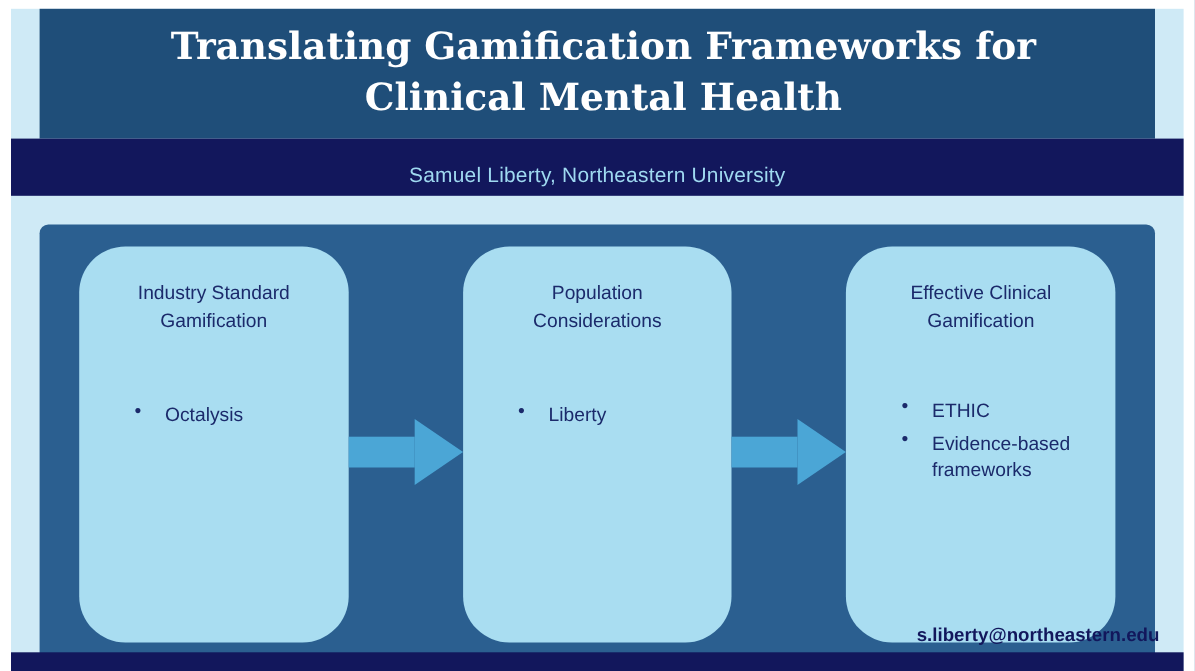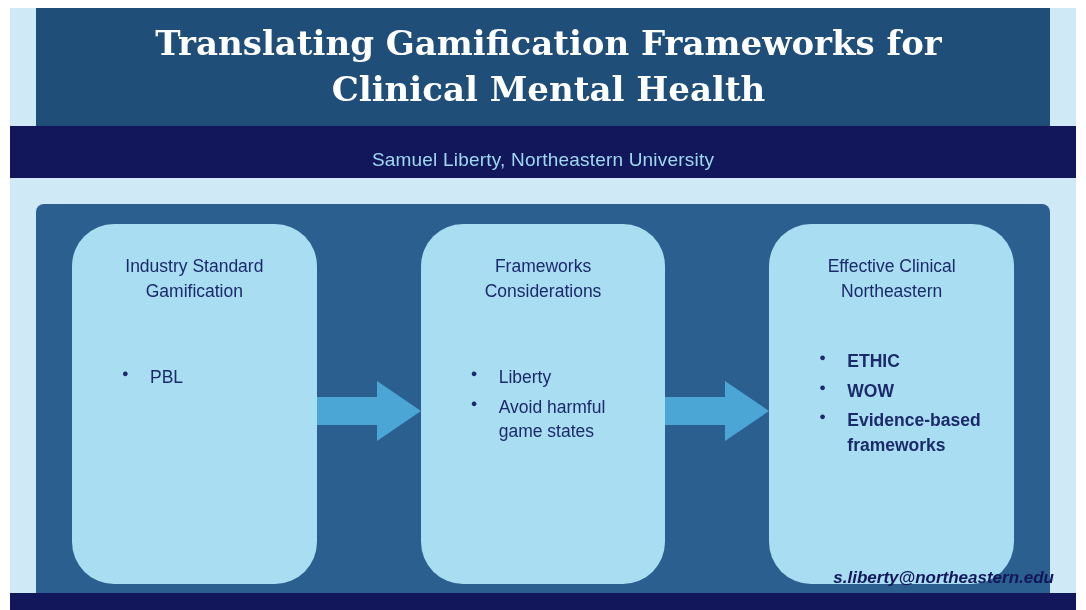--- a/index.html
+++ b/index.html
@@ -70,21 +70,21 @@
   .card-heading {
     text-align: center;
     font-size: 17.5px;
     line-height: 1.4;
   }
   .bullet-list {
     list-style: none;
     margin-top: 62px;
     padding-left: 24px;
   }
-  .flow-card.third .bullet-list { margin-top: 46px; font-weight: bold; }
+  .flow-card.third .bullet-list { margin-top: 58px; }
   .bullet-list li {
     position: relative;
     font-size: 17.5px;
     line-height: 1.4;
     padding-left: 32px;
     margin-bottom: 5px;
   }
   .bullet-list li::before {
     content: "●";
     position: absolute;
@@ -114,21 +114,20 @@
   }
   
   .footer-email {
     position: absolute;
     right: 22px;
     bottom 20px;
     bottom: 22px;
     color: #12175c;
     font-weight: bold;
     font-size: 17px;
-    font-style: italic;
   }
   .bottom-bar {
     position: absolute;
     left: 0; right: 0; bottom: 0;
     height: 17px;
     background: #12175c;
   }
 </style>
 </head>
 <body>
@@ -141,47 +140,45 @@
 
   <div class="subtitle-band">
     <div class="subtitle-text">Samuel Liberty, Northeastern University</div>
   </div>
 
   <div class="main-panel">
 
     <div class="flow-card">
       <div class="card-heading">Industry Standard Gamification</div>
       <ul class="bullet-list">
-        <li>PBL</li>
+        <li>Octalysis</li>
       </ul>
     </div>
 
     <div class="flow-arrow">
       <div class="arrow-body"></div>
       <div class="arrow-head"></div>
     </div>
 
     <div class="flow-card">
-      <div class="card-heading">Frameworks Considerations</div>
+      <div class="card-heading">Population Considerations</div>
       <ul class="bullet-list">
         <li>Liberty</li>
-        <li>Avoid harmful game states</li>
       </ul>
     </div>
 
     <div class="flow-arrow">
       <div class="arrow-body"></div>
       <div class="arrow-head"></div>
     </div>
 
     <div class="flow-card third">
-      <div class="card-heading">Effective Clinical Northeastern</div>
+      <div class="card-heading">Effective Clinical Gamification</div>
       <ul class="bullet-list">
         <li>ETHIC</li>
-        <li>WOW</li>
         <li>Evidence-based frameworks</li>
       </ul>
     </div>
 
   </div>
 
   <div class="footer-email">s.liberty@northeastern.edu</div>
 
   <div class="bottom-bar"></div>
 

